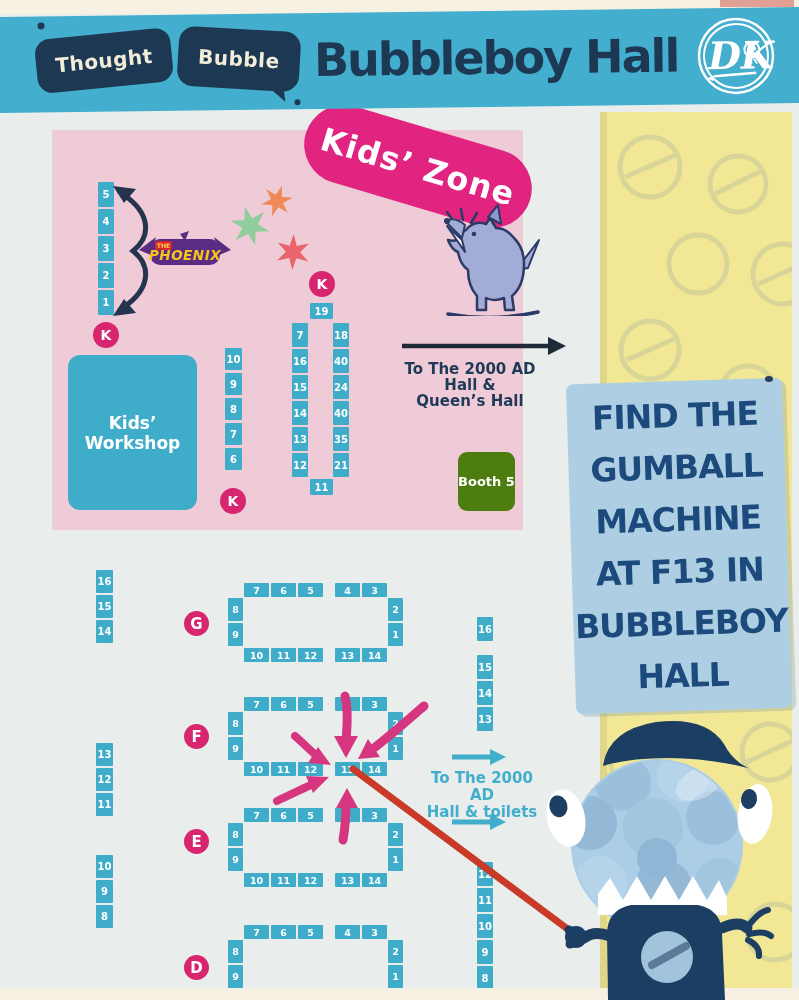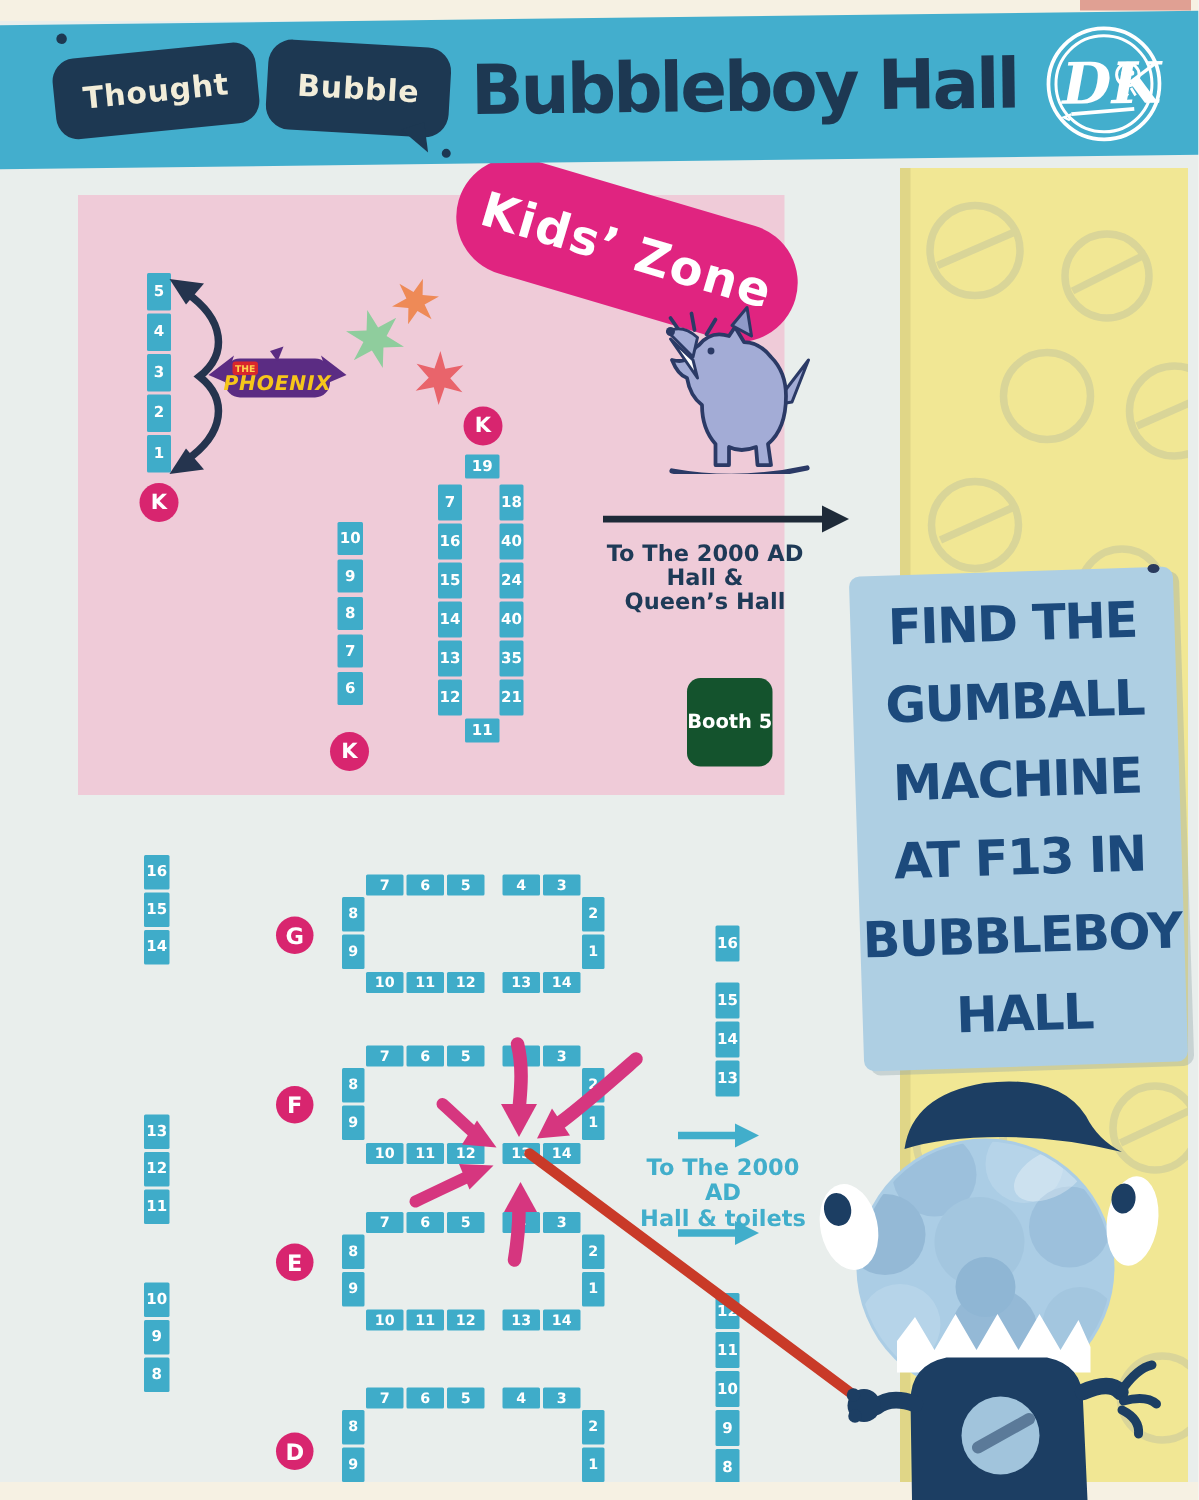--- a/index.html
+++ b/index.html
@@ -32,21 +32,21 @@
   .vst{position:absolute;display:flex;flex-direction:column;gap:2px;z-index:20}
   .gap3{gap:3px}
   .hst{position:absolute;display:flex;gap:2px;z-index:20}
   .island{position:absolute;width:175px;height:79px;z-index:20}
   .bridge{position:absolute;width:23px;height:16px;font-size:10px;z-index:21}
   
   .kmark{position:absolute;width:26px;height:26px;border-radius:50%;background:#D8256F;color:#fff;font-weight:bold;font-size:14px;display:flex;align-items:center;justify-content:center;z-index:22}
   .rowlab{position:absolute;width:25px;height:25px;border-radius:50%;background:#D8256F;color:#fff;font-weight:bold;font-size:15px;display:flex;align-items:center;justify-content:center;z-index:22}
   .workshop{left:68px;top:355px;width:129px;height:155px;background:#3FACC9;border-radius:12px;display:flex;flex-direction:column;align-items:center;justify-content:center;z-index:20}
   .ws-line{color:#fff;font-weight:bold;font-size:17px;line-height:20px}
-  .booth5{left:458px;top:452px;width:57px;height:59px;background:#14532d;border-radius:9px;display:flex;align-items:center;justify-content:center;color:#fff;font-weight:bold;font-size:13px;z-index:20}
+  .booth5{left:458px;top:452px;width:57px;height:59px;background:#4d7c0f;border-radius:9px;display:flex;align-items:center;justify-content:center;color:#fff;font-weight:bold;font-size:13px;z-index:20}
   .exitnavy{left:404px;top:361px;width:132px;text-align:center;z-index:20}
   .exitnavy .exit-line{color:#1E3A57;font-weight:bold;font-size:15px;line-height:16px}
   .exitteal{left:417px;top:770px;width:130px;text-align:center;z-index:20}
   .exitteal .exit-line{color:#41AECB;font-weight:bold;font-size:15px;line-height:17px}
   
   .kzbanner{left:301px;top:127px;width:234px;height:79px;background:#E02480;border-radius:40px;transform:rotate(16.5deg);display:flex;align-items:center;justify-content:center;z-index:24}
   .kztext{color:#fff;font-weight:bold;font-size:32px;letter-spacing:1px;white-space:nowrap}
   
   .panel{left:571px;top:381px;width:216px;height:330px;background:#AECFE3;border-radius:7px;transform:rotate(-1.8deg);display:flex;flex-direction:column;justify-content:center;z-index:15;box-shadow:4px 3px 0 rgba(140,160,165,.35)}
   .callout-line{color:#1C4A7C;font-weight:bold;font-size:33px;line-height:52px;text-align:center;letter-spacing:-1px}
@@ -123,20 +123,24 @@
         <div class="booth cD">35</div>
         <div class="booth cD">21</div>
       </div>
     <div class="booth bridge" style="left:18px;top:176px">11</div>
   </div>
 
   <div class="kmark" style="left:93px;top:322px">K</div>
   <div class="kmark" style="left:220px;top:488px">K</div>
   <div class="kmark" style="left:309px;top:271px">K</div>
 
+  <div class="abs workshop">
+      <div class="ws-line">Kids’</div>
+      <div class="ws-line">Workshop</div>
+    </div>
 
   <div class="abs kzbanner">
     <div class="kztext">Kids’ Zone</div>
   </div>
 
   <svg class="abs" style="left:138px;top:230px;z-index:24" width="94" height="40" viewBox="0 0 94 40">
     <polygon points="1,20 18,7 15,16 28,11 23,20 15,26" fill="#5B2C83"></polygon>
     <polygon points="93,20 76,7 79,16 66,11 71,20 79,26" fill="#5B2C83"></polygon>
     <rect x="12" y="9" width="70" height="26" rx="10" fill="#5B2C83"></rect>
     <polygon points="42,4 51,1 47,11" fill="#5B2C83"></polygon>

